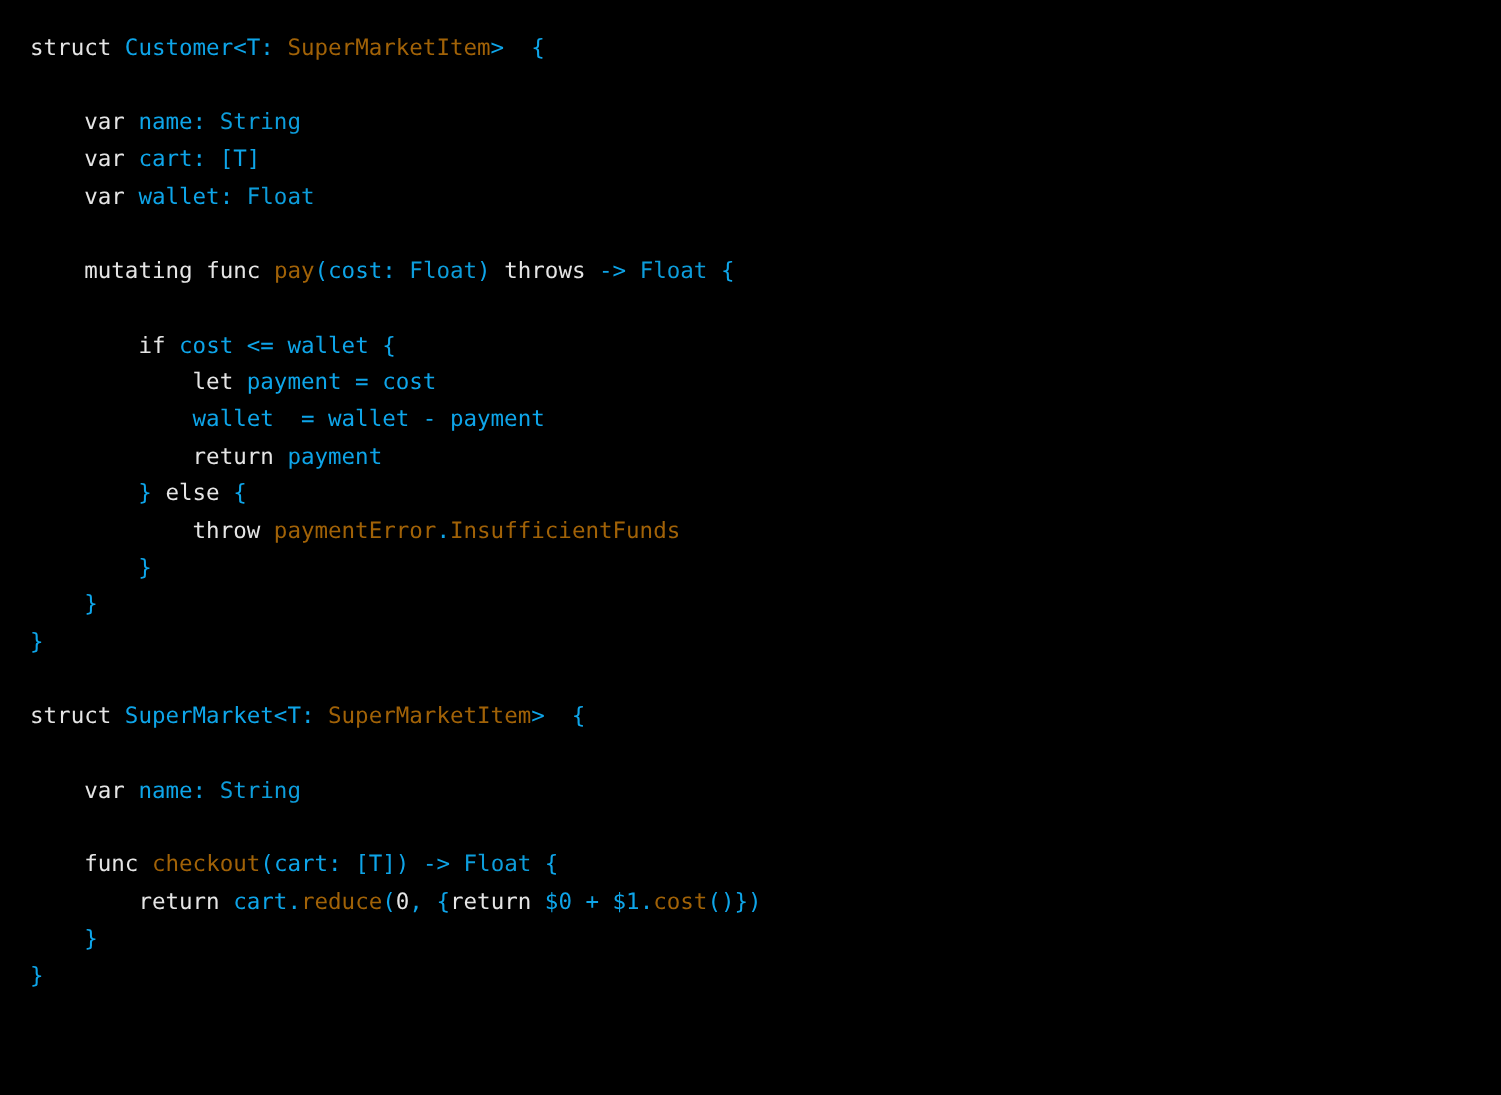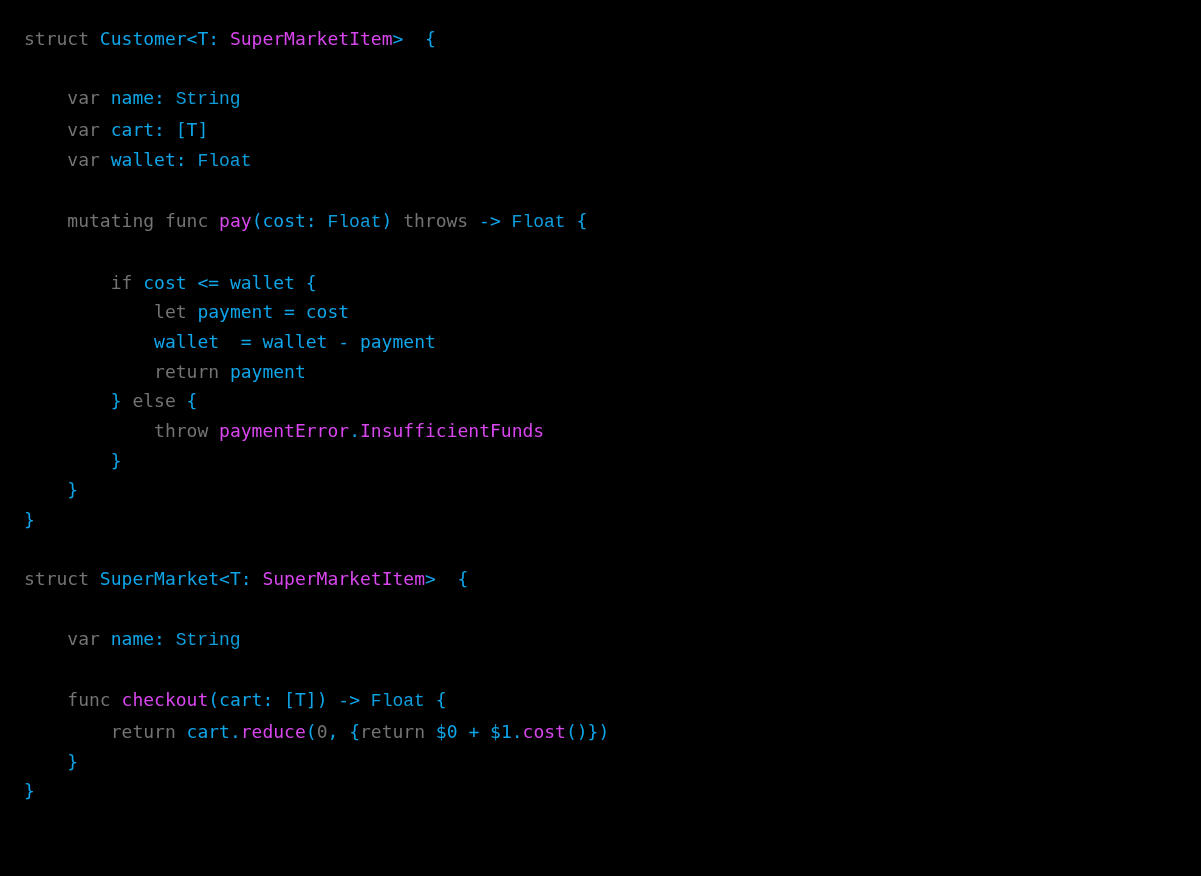--- a/index.html
+++ b/index.html
@@ -15,29 +15,28 @@
       color: #ffffff;
       padding: 24px;
       width: 1201px;
       height: 876px;
       overflow: hidden;
     }
     .code-container {
       white-space: pre;
     }
     .tok-keyword-magenta {
-      color: #737373;
+      color: #e5e5e5;
     }
     .tok-white {
       color: #0ea5e9;
     }
     .tok-type-green {
-      color: #d946ef;
+      color: #a16207;
     }
     .tok-type-blue {
       color: #0d9ddb;
-      font-family: Liberation Mono, monospace;
     }
   </style>
 </head>
 <body>
 
 <div class="code-container" id="code-root"><div><span class="tok-keyword-magenta">struct</span><span class="tok-white"> Customer&lt;T: </span><span class="tok-type-green">SuperMarketItem</span><span class="tok-white">&gt;  {</span></div><div>&nbsp;</div><div><span class="tok-white">    </span><span class="tok-keyword-magenta">var</span><span class="tok-white"> name: </span><span class="tok-type-blue">String</span></div><div><span class="tok-white">    </span><span class="tok-keyword-magenta">var</span><span class="tok-white"> cart: [T]</span></div><div><span class="tok-white">    </span><span class="tok-keyword-magenta">var</span><span class="tok-white"> wallet: </span><span class="tok-type-blue">Float</span></div><div>&nbsp;</div><div><span class="tok-white">    </span><span class="tok-keyword-magenta">mutating</span><span class="tok-white"> </span><span class="tok-keyword-magenta">func</span><span class="tok-white"> </span><span class="tok-type-green">pay</span><span class="tok-white">(cost: </span><span class="tok-type-blue">Float</span><span class="tok-white">) </span><span class="tok-keyword-magenta">throws</span><span class="tok-white"> -&gt; </span><span class="tok-type-blue">Float</span><span class="tok-white"> {</span></div><div>&nbsp;</div><div><span class="tok-white">        </span><span class="tok-keyword-magenta">if</span><span class="tok-white"> cost &lt;= wallet {</span></div><div><span class="tok-white">            </span><span class="tok-keyword-magenta">let</span><span class="tok-white"> payment = cost</span></div><div><span class="tok-white">            wallet  = wallet - payment</span></div><div><span class="tok-white">            </span><span class="tok-keyword-magenta">return</span><span class="tok-white"> payment</span></div><div><span class="tok-white">        } </span><span class="tok-keyword-magenta">else</span><span class="tok-white"> {</span></div><div><span class="tok-white">            </span><span class="tok-keyword-magenta">throw</span><span class="tok-white"> </span><span class="tok-type-green">paymentError</span><span class="tok-white">.</span><span class="tok-type-green">InsufficientFunds</span></div><div><span class="tok-white">        }</span></div><div><span class="tok-white">    }</span></div><div><span class="tok-white">}</span></div><div>&nbsp;</div><div><span class="tok-keyword-magenta">struct</span><span class="tok-white"> SuperMarket&lt;T: </span><span class="tok-type-green">SuperMarketItem</span><span class="tok-white">&gt;  {</span></div><div>&nbsp;</div><div><span class="tok-white">    </span><span class="tok-keyword-magenta">var</span><span class="tok-white"> name: </span><span class="tok-type-blue">String</span></div><div>&nbsp;</div><div><span class="tok-white">    </span><span class="tok-keyword-magenta">func</span><span class="tok-white"> </span><span class="tok-type-green">checkout</span><span class="tok-white">(cart: [T]) -&gt; </span><span class="tok-type-blue">Float</span><span class="tok-white"> {</span></div><div><span class="tok-white">        </span><span class="tok-keyword-magenta">return</span><span class="tok-white"> cart.</span><span class="tok-type-green">reduce</span><span class="tok-white">(</span><span class="tok-keyword-magenta">0</span><span class="tok-white">, {</span><span class="tok-keyword-magenta">return</span><span class="tok-white"> $0 + $1.</span><span class="tok-type-green">cost</span><span class="tok-white">()})</span></div><div><span class="tok-white">    }</span></div><div><span class="tok-white">}</span></div></div>
 
 </body></html>

